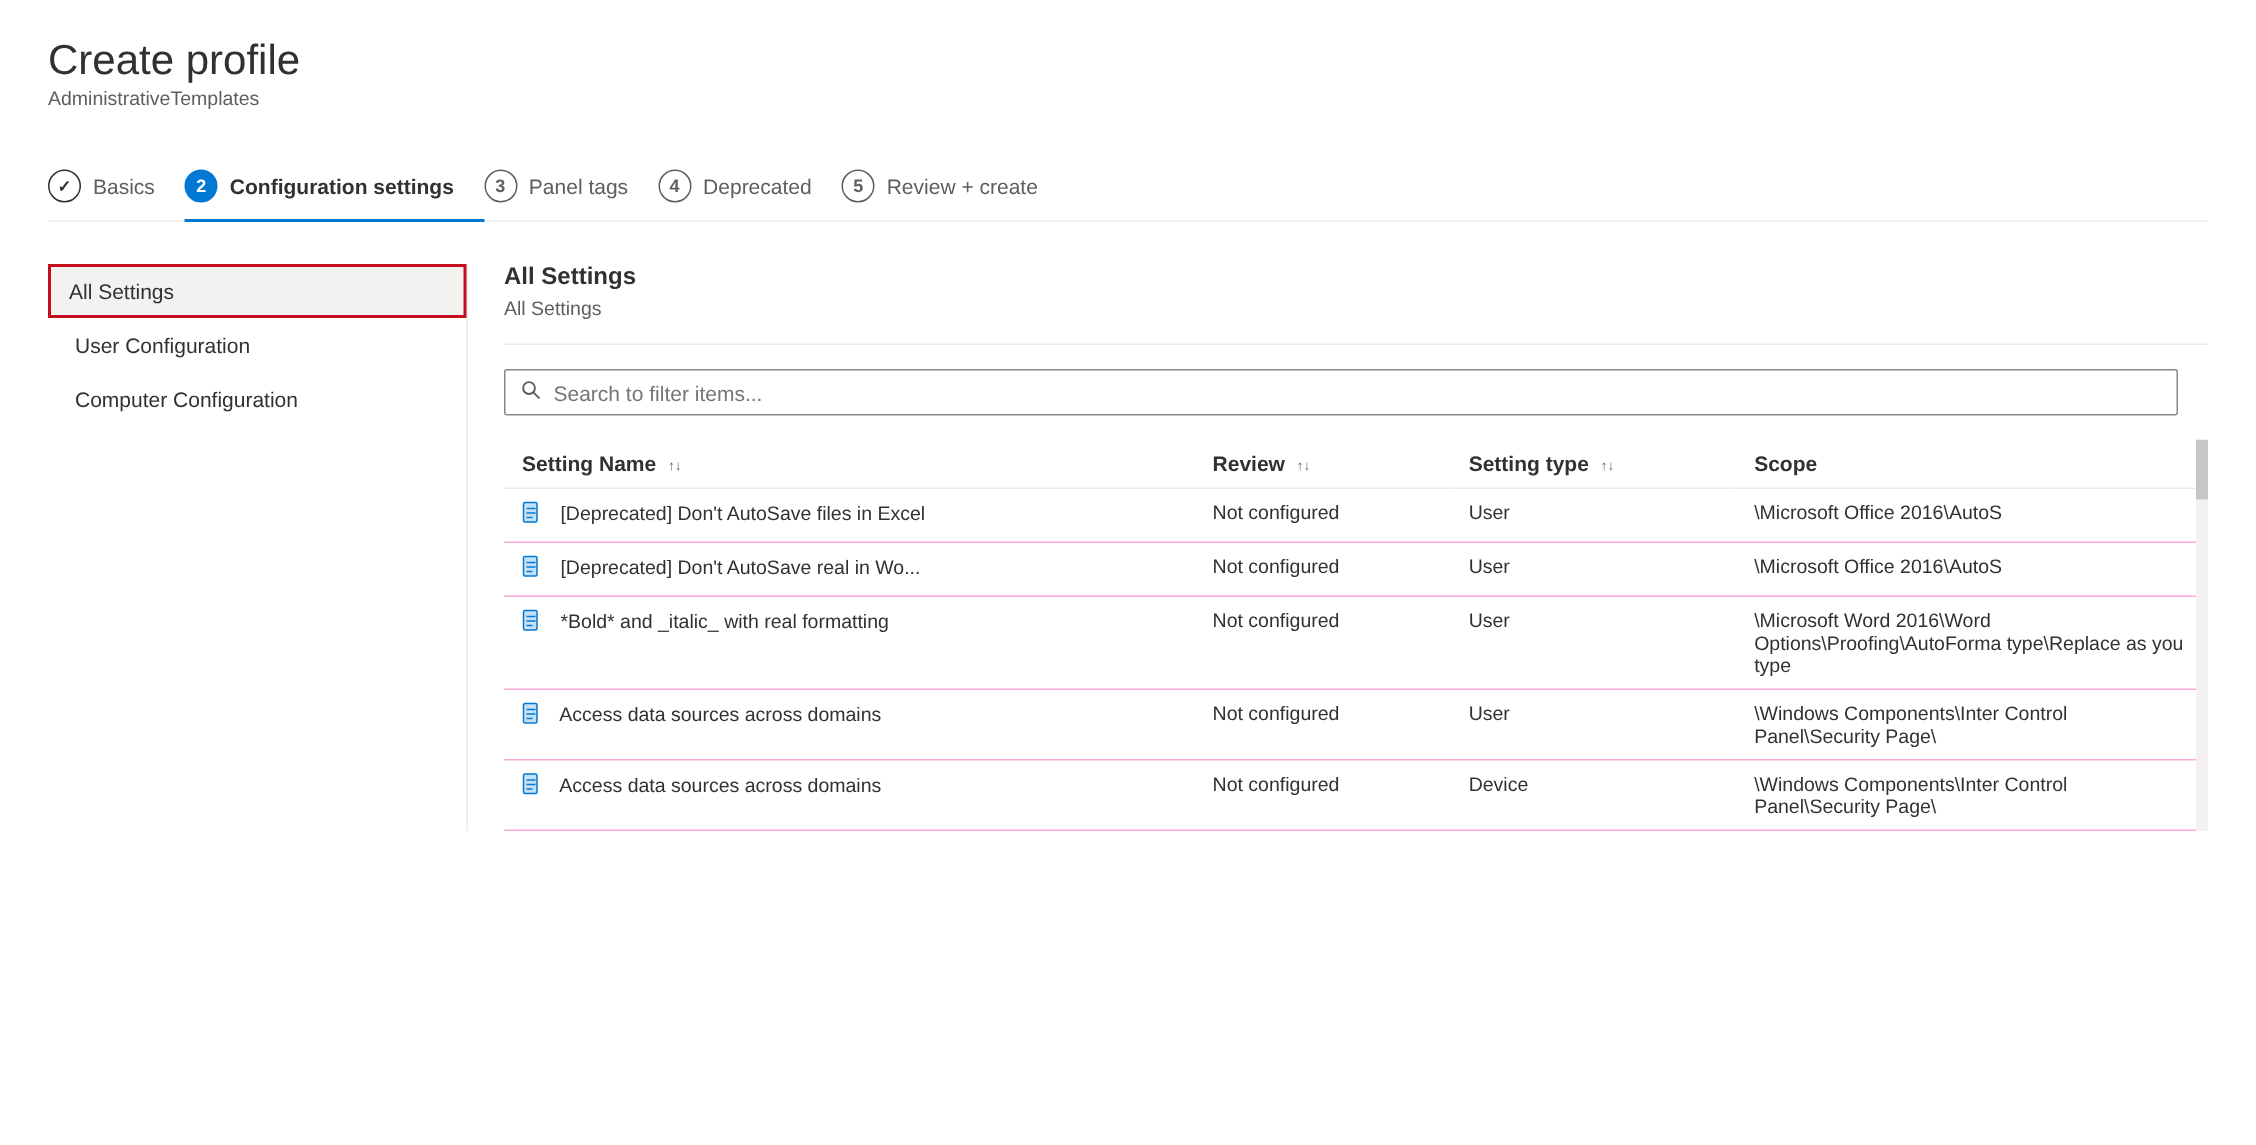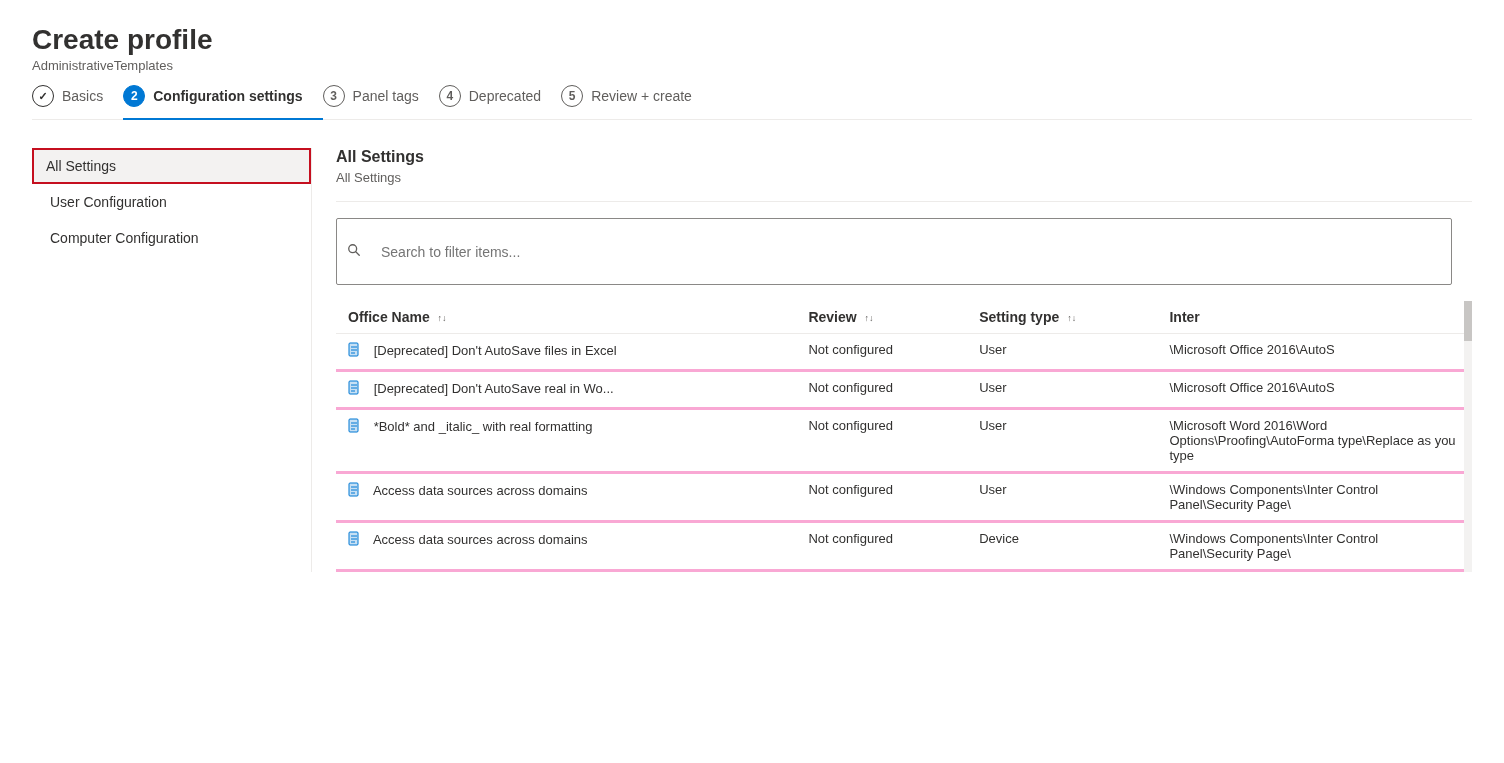--- a/index.html
+++ b/index.html
@@ -1,21 +1,21 @@
 <!DOCTYPE html>
 <html><head>
   <meta charset="utf-8">
   <style>
     * { box-sizing: border-box; margin: 0; padding: 0; }
     body { font-family: 'Segoe UI', Tahoma, Geneva, Verdana, sans-serif; font-size: 14px; background: #fff; color: #323130; }
 
     .page-container { padding: 24px 32px; }
 
-    .page-title { font-size: 28px; font-weight: 700; color: #323130; margin-bottom: 2px; }
-    .page-subtitle { font-size: 13px; color: #605e5c; }
+    .page-title { font-size: 28px; font-weight: 400; color: #323130; margin-bottom: 2px; }
+    .page-subtitle { font-size: 13px; color: #605e5c; margin-bottom: 28px; }
 
     
     .steps-nav { display: flex; align-items: center; gap: 0; margin-bottom: 28px; border-bottom: 1px solid #edebe9; padding-bottom: 0; }
     .step-item { display: flex; align-items: center; gap: 8px; padding: 12px 20px 12px 0; cursor: pointer; position: relative; color: #605e5c; font-size: 14px; white-space: nowrap; }
     .step-item.active { color: #323130; font-weight: 600; }
     .step-item.active::after { content: ''; position: absolute; bottom: -1px; left: 0; right: 0; height: 2px; background: #0078d4; }
     .step-item.completed { color: #605e5c; }
 
     .step-badge { width: 22px; height: 22px; border-radius: 50%; display: flex; align-items: center; justify-content: center; font-size: 12px; font-weight: 600; border: 1.5px solid #605e5c; color: #605e5c; background: #fff; }
     .step-badge.active-badge { background: #0078d4; border-color: #0078d4; color: #fff; }
@@ -28,29 +28,29 @@
     .sidebar-item.selected { border: 2px solid #c50f1f; background: #f3f2f1; }
     .sidebar-item.sub { padding-left: 16px; color: #323130; font-size: 14px; }
 
     
     .main-content { flex: 1; min-width: 0; }
     .section-title { font-size: 16px; font-weight: 700; margin-bottom: 4px; }
     .breadcrumb { font-size: 13px; color: #605e5c; margin-bottom: 16px; }
     .divider { border: none; border-top: 1px solid #edebe9; margin-bottom: 16px; }
 
     
-    .search-bar { display: flex; align-items: center; border: 1px solid #8a8886; border-radius: 2px; padding: 24px 10px; margin-bottom: 16px; background: #fff; width: calc(100% - 20px); gap: 12px; }
+    .search-bar { display: flex; align-items: center; border: 1px solid #8a8886; border-radius: 2px; padding: 6px 10px; margin-bottom: 16px; background: #fff; width: calc(100% - 20px); }
     .search-icon-wrap { color: #605e5c; margin-right: 8px; font-size: 14px; }
     .search-input { border: none; outline: none; font-size: 14px; color: #605e5c; flex: 1; background: transparent; }
 
     
     .settings-table { width: 100%; border-collapse: collapse; }
     .settings-table th { text-align: left; font-weight: 600; font-size: 14px; padding: 8px 12px; border-bottom: 1px solid #edebe9; color: #323130; white-space: nowrap; }
     .settings-table th .sort-arrows { display: inline-flex; flex-direction: column; margin-left: 4px; font-size: 9px; line-height: 1; color: #605e5c; vertical-align: middle; }
-    .settings-table td { padding: 8px 12px; border-bottom: 3px solid #f9a8d4; font-size: 13px; color: #323130; vertical-align: top; }
+    .settings-table td { padding: 8px 12px; border-bottom: 1px solid #f9a8d4; font-size: 13px; color: #323130; vertical-align: top; }
 
     .row-icon { color: #0078d4; margin-right: 8px; font-size: 14px; display: inline-block; vertical-align: middle; }
 
     
     .table-wrapper { overflow-x: hidden; overflow-y: auto; position: relative; max-height: 420px; }
     .scrollbar-track { position: absolute; right: 0; top: 0; width: 8px; height: 100%; background: #f3f2f1; }
     .scrollbar-thumb { position: absolute; right: 0; top: 0; width: 8px; height: 40px; background: #c8c6c4; }
   </style>
 </head>
 <body>
@@ -110,33 +110,33 @@
             </svg>
         </span>
         <input type="text" class="search-input" placeholder="Search to filter items..." style="">
       </div>
 
       <div class="table-wrapper" style="position:relative;">
         <table class="settings-table">
           <thead>
             <tr>
               <th>
-                <span>Office Name</span>
+                <span>Setting Name</span>
                 <span class="sort-arrows">↑↓</span>
               </th>
               <th>
                 <span>Review</span>
                 <span class="sort-arrows">↑↓</span>
               </th>
               <th>
                 <span>Setting type</span>
                 <span class="sort-arrows">↑↓</span>
               </th>
               <th>
-                <span>Inter</span>
+                <span>Scope</span>
               </th>
             </tr>
           </thead>
           <tbody id="settings-tbody">
           <tr>
       <td>
         <span class="row-icon">
           <svg width="14" height="16" viewBox="0 0 14 16" fill="none">
             <rect x="1" y="1" width="9" height="13" rx="1" fill="#c7e0f4" stroke="#0078d4" stroke-width="1"></rect>
             <line x1="3" y1="5" x2="9" y2="5" stroke="#0078d4" stroke-width="1"></line>

